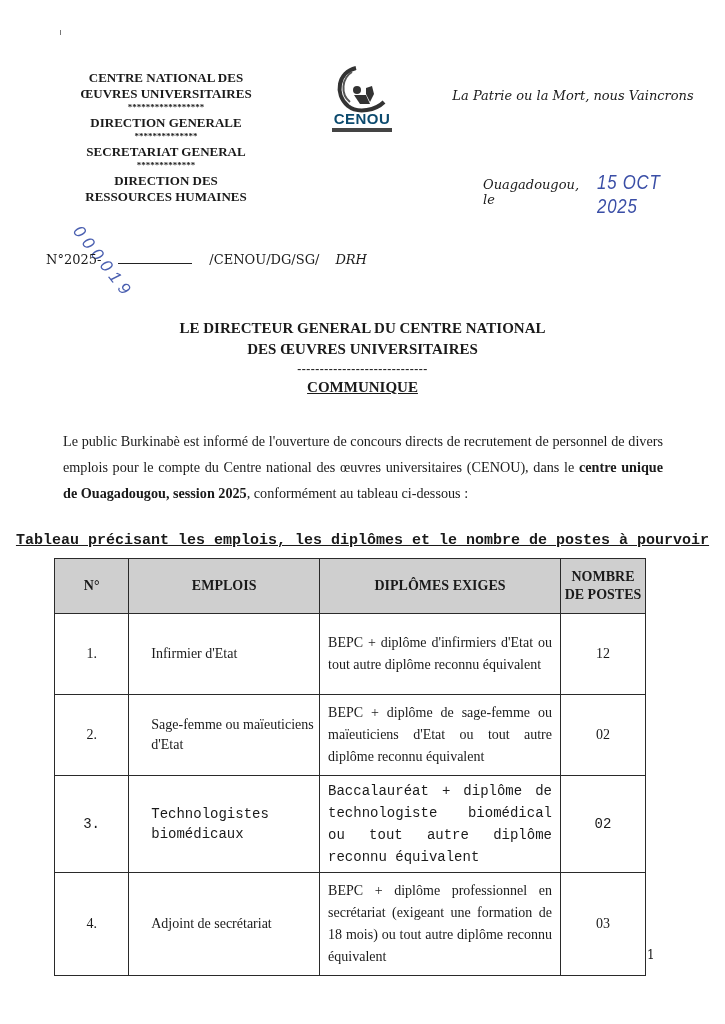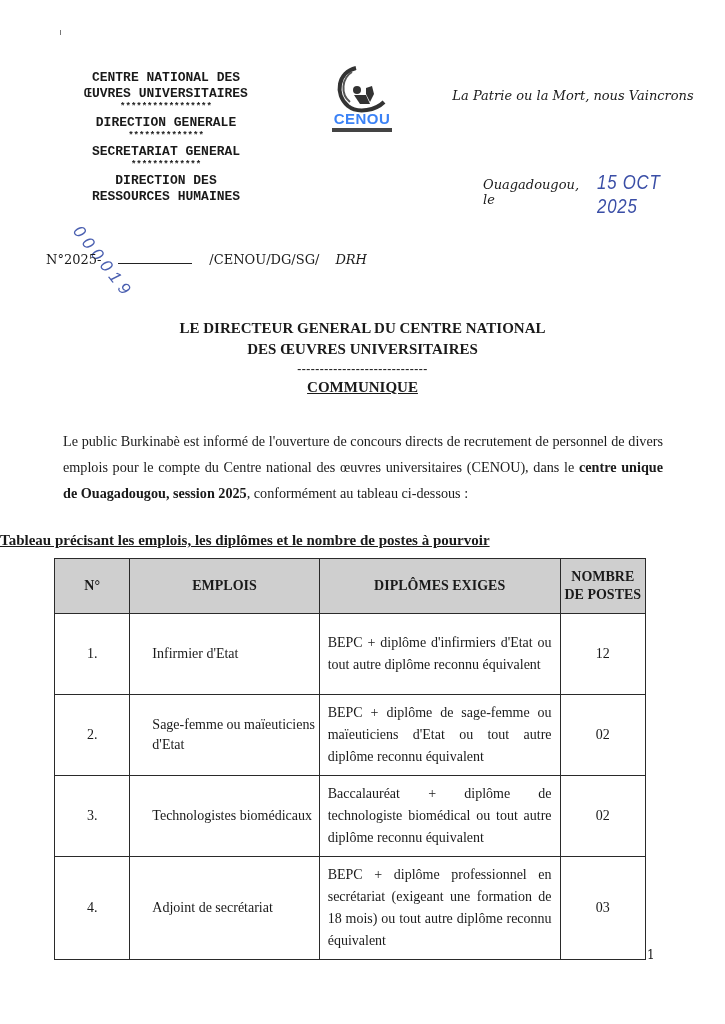--- a/index.html
+++ b/index.html
@@ -1,23 +1,23 @@
 <!DOCTYPE html>
 <html><head>
 <meta charset="utf-8">
 <style>
   html, body { margin: 0; padding: 0; background: #ffffff; }
   body { width: 725px; height: 1024px; position: relative; overflow: hidden; color: #1a1a1a; }
 
-  .left-header { position: absolute; left: 50px; top: 70px; width: 232px; text-align: center; font-family: Liberation Mono, monospace; font-weight: bold; font-size: 13px; line-height: 16px; }
+  .left-header { position: absolute; left: 50px; top: 70px; width: 232px; text-align: center; font-family: Liberation Serif, serif; font-weight: bold; font-size: 13px; line-height: 16px; }
   .left-header .stars { font-size: 9px; line-height: 10px; letter-spacing: 0px; font-weight: bold; }
   .left-header .gap { height: 3px; }
 
   .logo { position: absolute; left: 326px; top: 64px; width: 72px; height: 72px; }
-  .logo-text { position: absolute; left: 0; top: 46px; width: 72px; text-align: center; font-family: "Liberation Sans", sans-serif; font-weight: bold; font-size: 15px; letter-spacing: 0.5px; color: #3b82f6; }
+  .logo-text { position: absolute; left: 0; top: 46px; width: 72px; text-align: center; font-family: "Liberation Sans", sans-serif; font-weight: bold; font-size: 15px; letter-spacing: 0.5px; color: #0c4a6e; }
   .logo-sub { position: absolute; left: 6px; top: 64px; width: 60px; height: 4px; background: #444; }
 
   .right-header { position: absolute; left: 438px; top: 76px; width: 270px; text-align: center; font-family: "DejaVu Serif", serif; }
   .right-header .country { font-weight: bold; font-size: 13px; line-height: 16px; }
   .right-header .motto { font-style: italic; font-size: 13px; line-height: 16px; margin-top: 12px; }
 
   .date-line { position: absolute; left: 451px; top: 170px; font-family: "DejaVu Serif", serif; font-style: italic; font-size: 13px; display: flex; align-items: baseline; margin-left: 32px; }
   .stamp-date { color: #3a4ea6; font-family: "Liberation Sans", sans-serif; font-size: 21px; letter-spacing: 1px; margin-left: 10px; transform: scaleX(0.8); transform-origin: left; display: inline-block; }
 
   .ref-line { position: absolute; left: 46px; top: 251px; font-family: "DejaVu Serif", serif; font-size: 13px; display: flex; align-items: baseline; gap: 16px; }
@@ -25,33 +25,33 @@
   .ref-line .italic { font-style: italic; }
   .stamp-num { position: absolute; left: 84px; top: 222px; color: #4a5fb0; font-family: "Liberation Sans", sans-serif; font-style: italic; font-size: 17px; transform: rotate(52deg); transform-origin: left top; letter-spacing: 5px; white-space: nowrap; }
 
   .title-block { position: absolute; left: 0; top: 318px; width: 725px; text-align: center; font-family: "Liberation Serif", serif; font-weight: bold; font-size: 15px; line-height: 21px; }
   .title-block .dashes { font-size: 12px; line-height: 14px; letter-spacing: 0.5px; margin-top: 2px; }
   .title-block .communique { text-decoration: underline; font-size: 15px; margin-top: 1px; }
 
   .intro { position: absolute; left: 63px; top: 428px; width: 600px; font-family: "Liberation Serif", serif; font-size: 14.2px; line-height: 26px; text-align: justify; }
   .intro b { font-weight: bold; }
 
-  .table-caption { position: absolute; left: 0; top: 532px; width: 725px; text-align: left; font-family: Liberation Serif, serif; font-weight: bold; font-size: 15px; text-decoration: underline; }
+  .table-caption { position: absolute; left: 0; top: 532px; width: 725px; text-align: center; font-family: Liberation Mono, monospace; font-weight: bold; font-size: 15px; text-decoration: underline; }
 
   table.posts { position: absolute; left: 54px; top: 558px; width: 592px; border-collapse: collapse; font-family: "Liberation Serif", serif; font-size: 14px; }
   table.posts th, table.posts td { border: 1.2px solid #2a2a2a; }
   table.posts th { background: #cfcfcf; font-weight: bold; height: 52px; font-size: 14px; line-height: 18px; text-align: center; }
   table.posts td { vertical-align: middle; }
   td.num { text-align: center; width: 77px; }
   td.emploi { width: 172px; padding-left: 22px; line-height: 20px; }
   td.diplome { width: 236px; padding: 4px 8px 4px 8px; text-align: justify; line-height: 22px; }
   td.postes { text-align: center; width: 84px; }
   tr.r1 td { height: 72px; }
   tr.r2 td { height: 72px; }
-  tr.r3 td { height: 72px; }
+  tr.r3 td { height: 72px; font-family: Liberation Mono, monospace; }
   tr.r4 td { height: 94px; }
 
   .page-num { position: absolute; left: 647px; top: 948px; font-family: "DejaVu Serif", serif; font-size: 12px; }
   .tick-mark { position: absolute; left: 60px; top: 30px; width: 1px; height: 5px; background: #777; }
 </style>
 </head>
 <body>
 
 <div class="tick-mark"></div>
 

